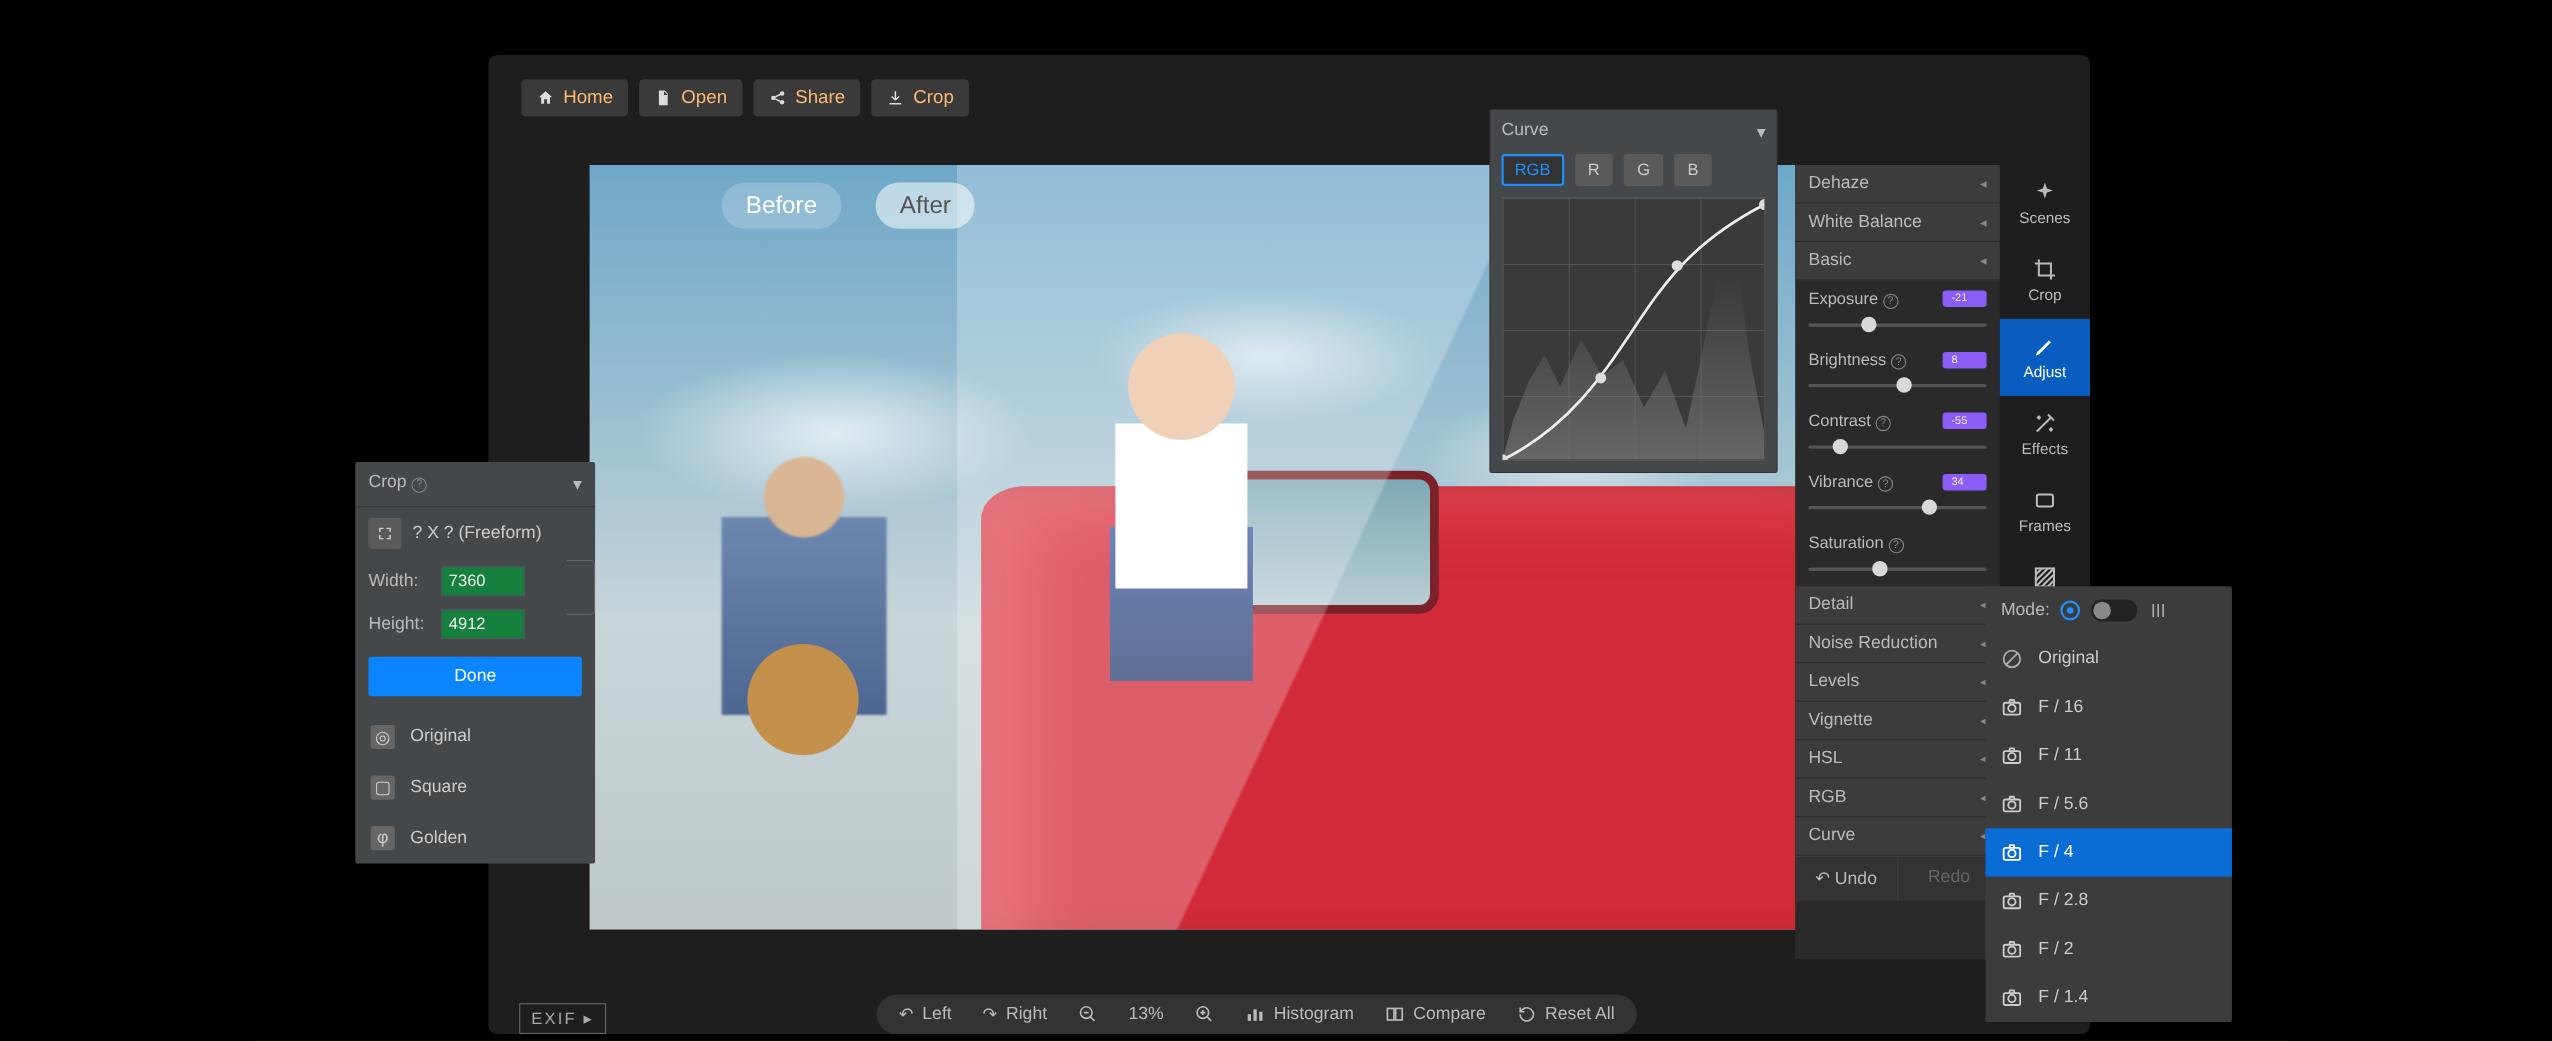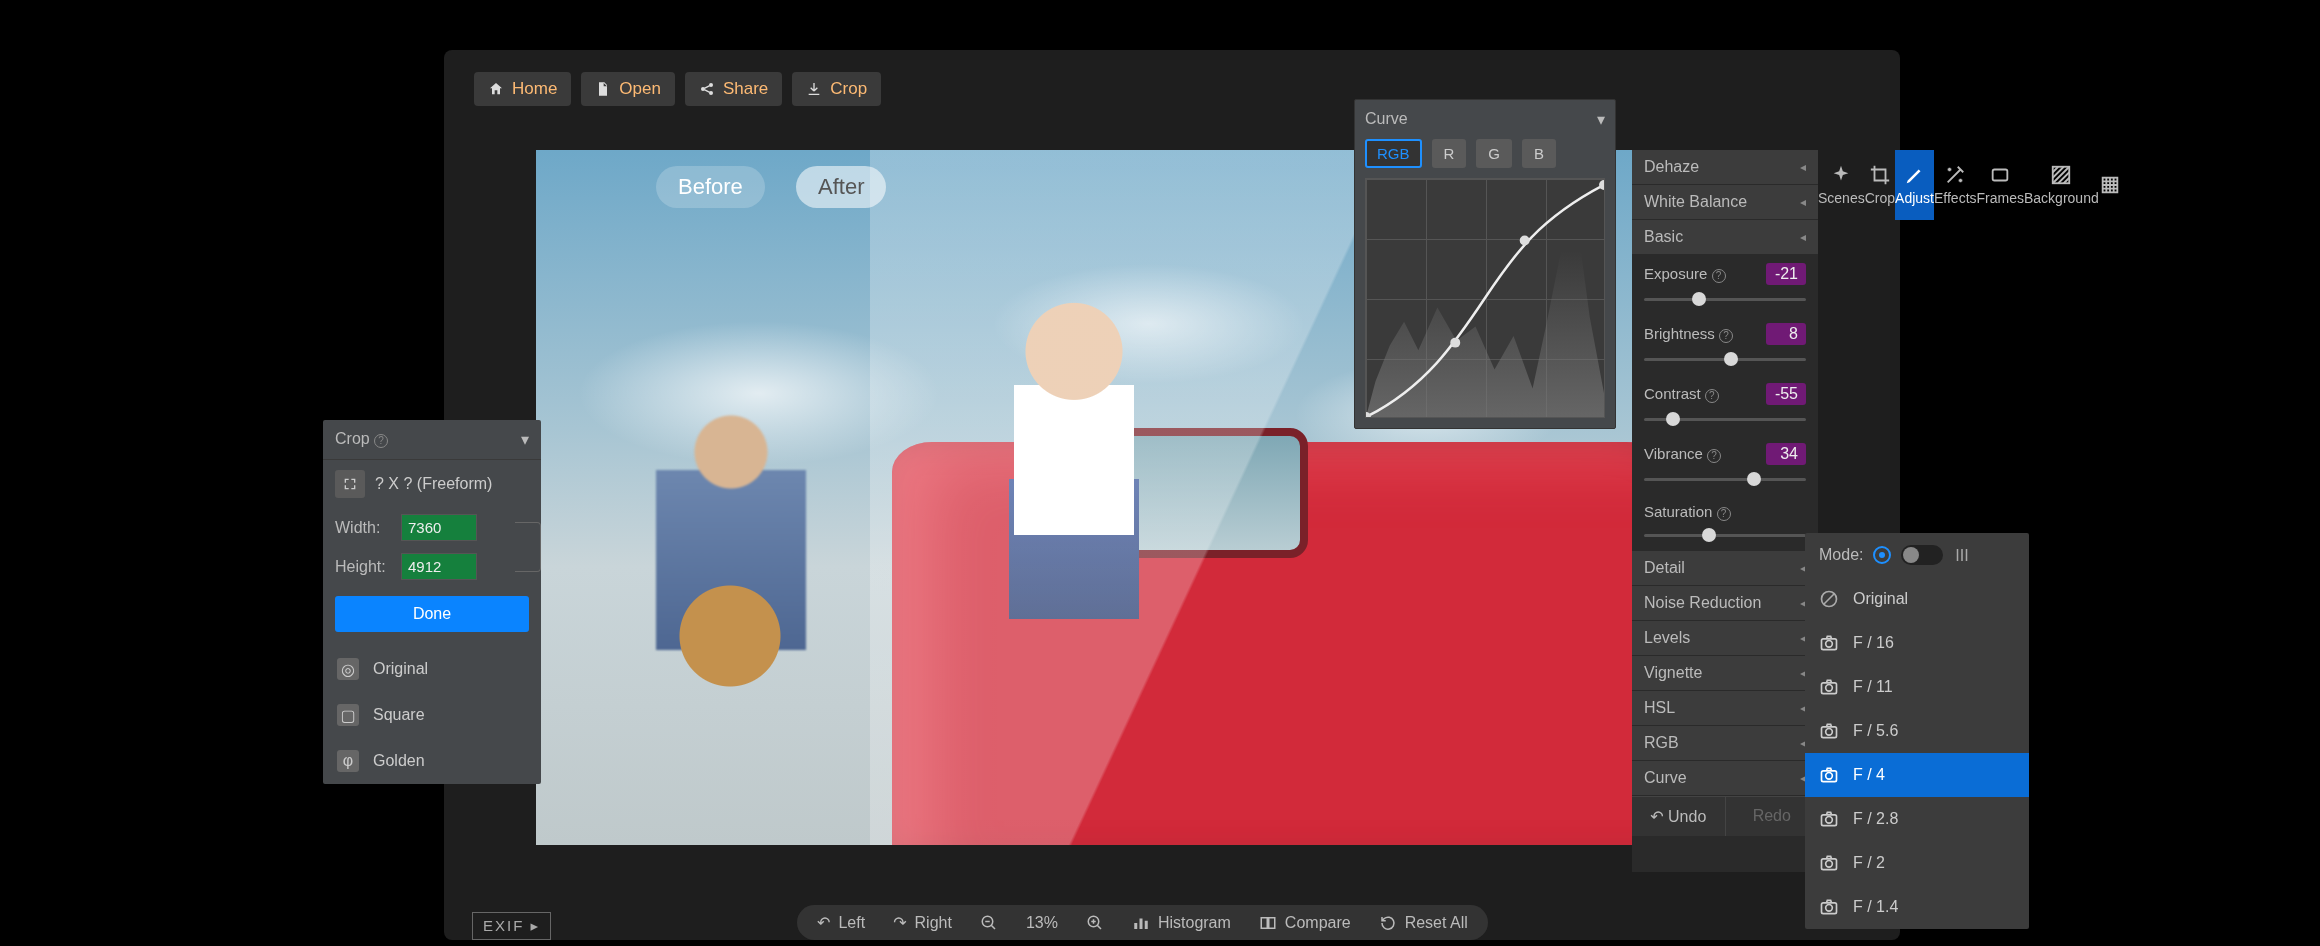--- a/index.html
+++ b/index.html
@@ -36,31 +36,31 @@
     linear-gradient(#6d87af,#4e6792) 50% 28%/150px 180px no-repeat;
   filter: blur(1px);
 }
 .guitar { position:absolute; left:12%; top:62%; width:150px; height:110px; background: radial-gradient(circle 55px at 40% 50%, #c4914d 0 50px, transparent 51px), radial-gradient(circle 16px at 36% 50%, #2b1c0f 0 14px, transparent 15px);} 
 .split { position:absolute; left:30%; top:-5%; width:60%; height:140%; background: linear-gradient(115deg, rgba(255,255,255,.25) 0 48%, transparent 48.3%); }
 .pill { position:absolute; top:16px; padding:8px 22px; border-radius:30px; font-size:22px; color:#fff; }
 .pill.before { left:120px; background: rgba(255,255,255,.2); }
 .pill.after { left:260px; background: rgba(255,255,255,.55); color:#555; }
 
 
-.toolstrip { position:absolute; right:0; top:100px; width:82px; display:flex; flex-direction:row; }
+.toolstrip { position:absolute; right:0; top:100px; width:82px; display:flex; flex-direction:column; }
 .tool { height:70px; display:flex; flex-direction:column; align-items:center; justify-content:center; gap:4px; color:#bbb; font-size:14px; cursor:pointer; }
 .tool.active { background:#095dbf; color:#fff; }
 .tool svg { width:22px; height:22px; }
 
 
 .adjust { position:absolute; right:82px; top:100px; width:186px; bottom:68px; background:#2a2a2a; font-size:16px; overflow:hidden; }
 .acc { background:#3c3c3c; color:#bbb; padding:8px 12px; border-bottom:1px solid #2a2a2a; display:flex; justify-content:space-between; align-items:center; cursor:pointer; }
 .acc .tri { font-size:12px; color:#888; }
 .sl-row { padding:8px 12px 4px; display:flex; justify-content:space-between; align-items:center; font-size:15px; color:#bbb; }
-.sl-val { background:#701a75; color:#eee; padding:2px 8px; border-radius:3px; min-width:40px; text-align:right; font-size:16px; }
+.sl-val { background:#8b5cf6; color:#eee; padding:2px 8px; border-radius:3px; min-width:40px; text-align:left; font-size:10px; }
 .slider { height:20px; position:relative; margin:0 12px 6px; }
 .slider::before { content:""; position:absolute; left:0; right:0; top:9px; height:3px; background:#555; border-radius:2px; }
 .slider .knob { position:absolute; top:3px; width:14px; height:14px; border-radius:50%; background:#d8d8d8; margin-left:-7px; }
 .undo-row { display:flex; border-top:1px solid #444; }
 .undo-row > div { flex:1; text-align:center; padding:10px 18px; color:#bbb; background:#333; }
 .undo-row > div:first-child { border-right:1px solid #444; }
 
 
 .curve { position:absolute; left:1354px; top:99px; width:262px; background:#45484b; border:1px solid #333; padding:10px; border-radius:2px; }
 .curve h4 { font-weight:normal; color:#bbb; font-size:16px; margin-bottom:10px; display:flex; justify-content:space-between; }
@@ -333,21 +333,21 @@
     <span class="tri">▾</span>
   </div>
   <div class="row">
     <div class="aspect-btn">
       <svg width="16" height="16" viewBox="0 0 24 24" fill="#ccc">
           <path d="M4 4h6v2H6v4H4zM20 4v6h-2V6h-4V4zM4 20v-6h2v4h4v2zM20 20h-6v-2h4v-4h2z"></path>
         </svg>
     </div>
     <span style="color:#ccc">? X ? (Freeform)</span>
   </div>
-  <div style="display:flex; align-items:center; ">
+  <div style="display:flex; align-items:flex-start; ">
     <div style="flex:1">
       <div class="wh">
           <label>Width:</label>
           <input value="7360" style="">
         </div>
       <div class="wh">
           <label>Height:</label>
           <input value="4912" style="">
         </div>
     </div>

